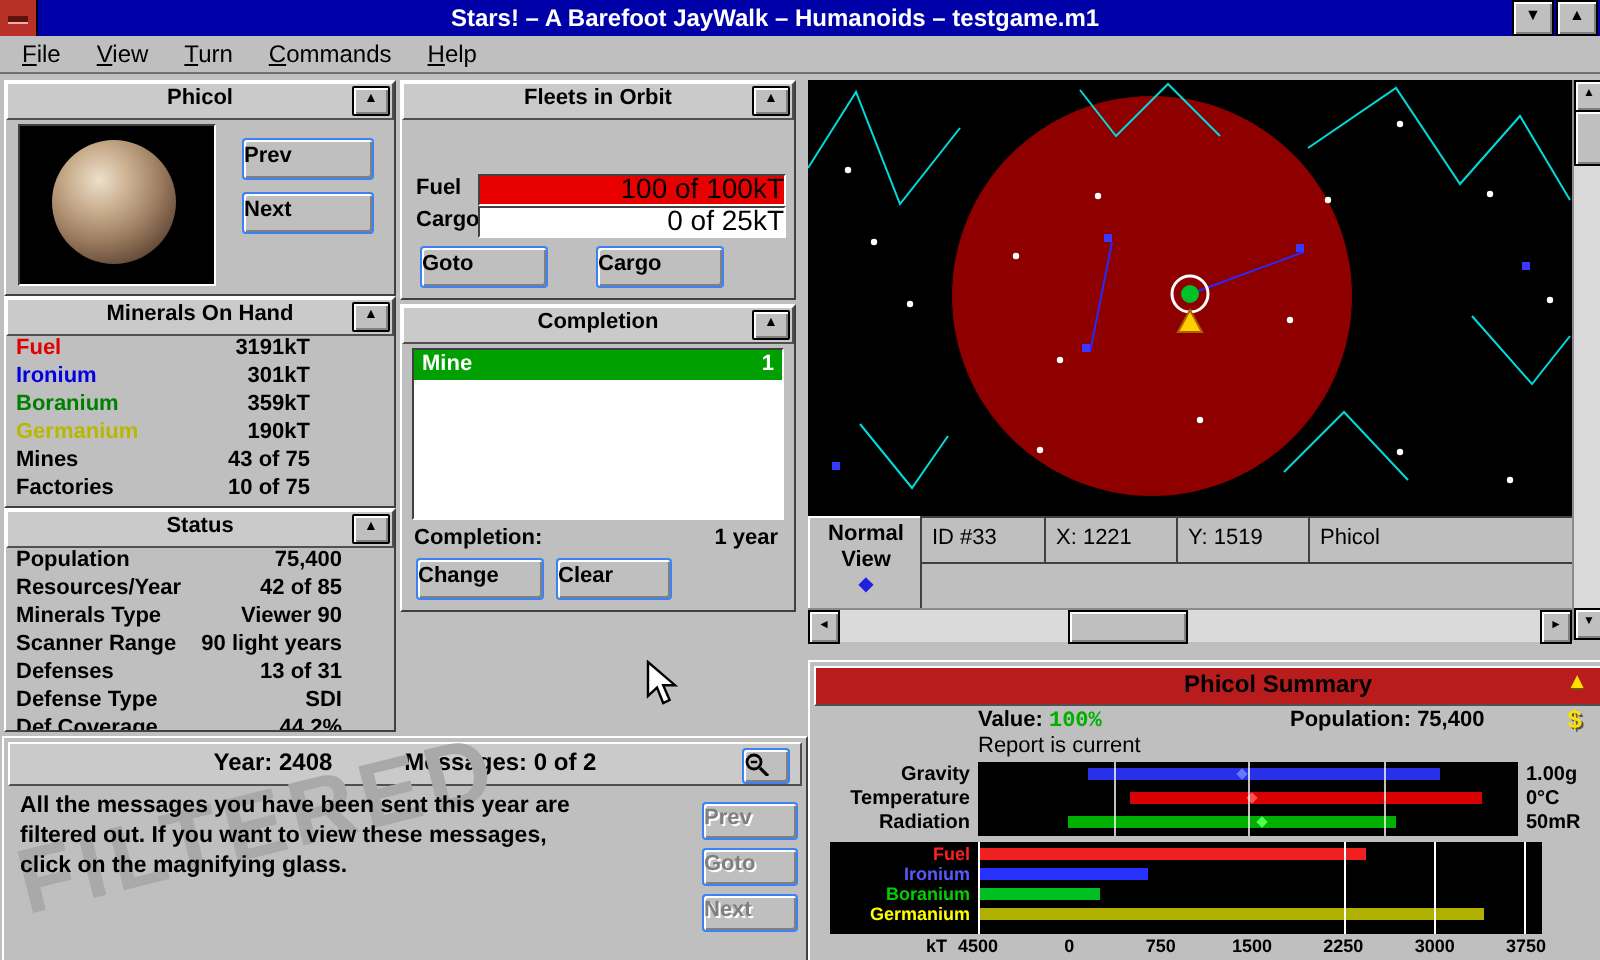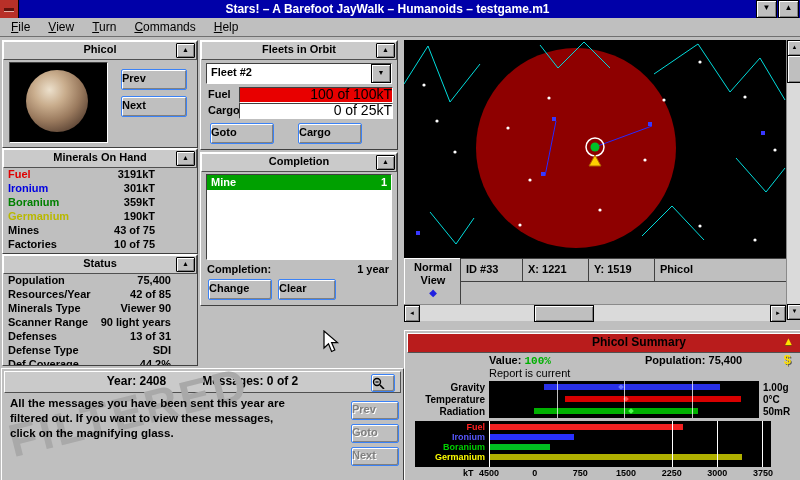--- a/index.html
+++ b/index.html
@@ -48,21 +48,21 @@
   #prod-list{position:absolute;left:5px;top:21px;width:184px;height:84px;background:#fff;border:1px solid;border-color:#404040 #fff #fff #404040;}
   .prod-sel{height:15px;background:#00a000;color:#fff;font-weight:bold;display:flex;justify-content:space-between;padding:0 4px;line-height:15px;}
   #prod-completion{position:absolute;left:6px;top:110px;right:8px;display:flex;justify-content:space-between;font-weight:bold;}
   #btn-change{left:7px;top:126px;width:62px;height:19px;line-height:17px;}
   #btn-clear{left:77px;top:126px;width:56px;height:19px;line-height:17px;}
   
   #map{position:absolute;left:404px;top:40px;width:382px;height:218px;background:#000;}
   #map-info{position:absolute;left:404px;top:258px;width:382px;height:46px;background:#bfbfbf;}
   #viewmode{position:absolute;left:0;top:0;width:56px;height:46px;border:1px solid;border-color:#fff #404040 #404040 #fff;text-align:center;font-weight:bold;line-height:13px;padding-top:2px;}
   #viewmode .diamond{color:#2020e0;font-size:10px;line-height:12px;font-weight:normal;}
-  .ifield{position:absolute;background:#bfbfbf;border:1px solid;border-color:#404040 #fff #fff #404040;font-weight:bold;line-height:20px;padding-left:5px;height:23px;}
+  .ifield{position:absolute;background:#bfbfbf;border:1px solid;border-color:#404040 #fff #fff #404040;font-weight:normal;line-height:20px;padding-left:5px;height:23px;}
   #f-id{left:56px;top:0;width:62px;} #f-x{left:118px;top:0;width:66px;} #f-y{left:184px;top:0;width:66px;} #f-name{left:250px;top:0;width:132px;} #f-row2{left:56px;top:23px;width:326px;}
   
   #vscroll{position:absolute;left:786px;top:40px;width:14px;height:280px;background:#dadada;border-left:1px solid #8a8a8a;}
   #hscroll{position:absolute;left:404px;top:304px;width:382px;height:16px;background:#dadada;border-top:1px solid #8a8a8a;}
   .sbtn{position:absolute;background:#bfbfbf;border:1px solid #000;box-shadow:inset 1px 1px 0 #fff,inset -1px -1px 0 #808080;font-size:6px;text-align:center;cursor:default;}
   #vs-up{left:0;top:0;width:13px;height:14px;line-height:13px;}
   #vs-down{left:0;bottom:0;width:13px;height:14px;line-height:13px;}
   #vs-thumb{position:absolute;left:0;top:15px;width:13px;height:26px;background:#bfbfbf;border:1px solid #000;box-shadow:inset 1px 1px 0 #fff,inset -1px -1px 0 #808080;}
   #hs-left{left:0;top:0;width:14px;height:15px;line-height:14px;}
   #hs-right{right:0;top:0;width:14px;height:15px;line-height:14px;}
@@ -212,24 +212,20 @@
           <span>Def Coverage</span>
           <span class="val">44.2%</span>
         </div>
     </div>
   </div>
 
   <div class="panel" id="p-fleets">
     <div class="hdr">
       <span>Fleets in Orbit</span>
       <div class="updn"><span>▲</span></div>
-    </div>
-    <div id="combo">
-      <span id="combo-text">Fleet #2</span>
-      <div id="combo-btn"><span>▼</span></div>
     </div>
     <div class="glbl" style="left:7px;top:47px;">Fuel</div>
     <div class="gauge" id="g-fuel">
       <div class="gfill gf-red" style="width: 100%;"></div>
       <div class="gtext">100 of 100kT</div>
     </div>
     <div class="glbl" style="left:7px;top:63px;">Cargo</div>
     <div class="gauge" id="g-cargo">
       <div class="gfill gf-red" style="width: 0%;"></div>
       <div class="gtext">0 of 25kT</div>

